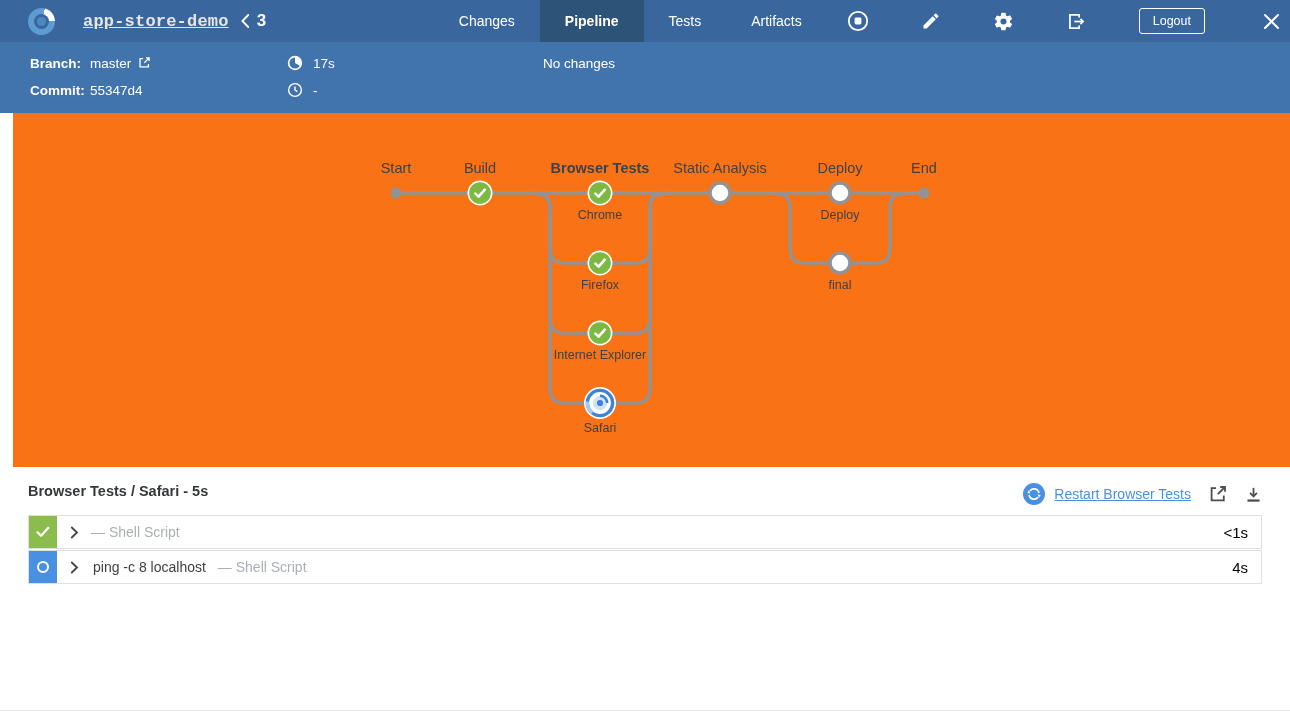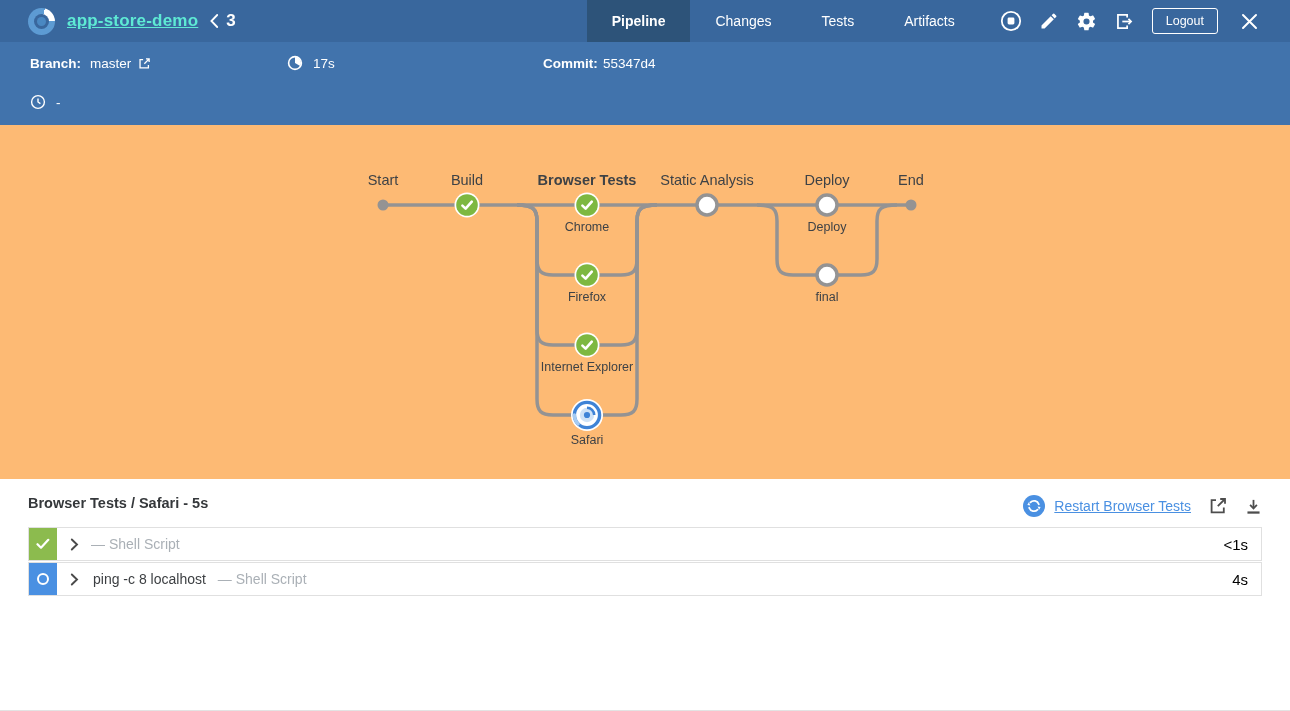--- a/index.html
+++ b/index.html
@@ -7,43 +7,43 @@
   body { font-family:"Liberation Sans","DejaVu Sans",sans-serif; background:#fff; overflow:hidden; }
   .app { width:1290px; height:711px; display:flex; flex-direction:column; border-bottom:1px solid #e3e3e3; }
 
   
   .topbar { height:42px; background:#39679d; display:flex; align-items:center; color:#fff; flex:none; }
   .brand { display:flex; align-items:center; padding-left:28px; }
   .logo { position:relative; width:27px; height:27px; border-radius:50%; flex:none; cursor:pointer;
           background:conic-gradient(from 15deg, #ffffff 0 72deg, #5d9bd3 72deg 360deg); }
   .logo::before { content:''; position:absolute; inset:6px; border-radius:50%; background:#39679d; }
   .logo::after  { content:''; position:absolute; inset:9px; border-radius:50%; background:#4a88c2; }
-  .title { font-size:17px; font-weight:600; color:#5eead4; text-decoration:underline; margin-left:12px; cursor:pointer; letter-spacing:.2px; }
+  .title { font-size:17px; font-weight:600; color:#e5e5e5; text-decoration:underline; margin-left:28px; cursor:pointer; letter-spacing:.2px;font-family:Liberation Mono, monospace; }
   .chev-back { margin:0 7px 0 11px; display:flex; cursor:pointer; }
   .runnum { font-size:17px; font-weight:600; }
 
   .tabs { margin-left:auto; height:100%; display:flex; }
   .tab { display:flex; align-items:center; padding:0 25px; font-size:14px; color:#fff; cursor:pointer; }
   .tab.active { background:#2d5379; font-weight:700; }
 
-  .actions { display:flex; align-items:center; padding-right:22px; margin-left:12px; }
+  .actions { display:flex; align-items:center; margin-left:12px;gap:35px; }
   .icon-btn { width:38px; height:42px; display:flex; align-items:center; justify-content:center; cursor:pointer; }
   .logout-btn { border:1px solid #fff; border-radius:3px; background:transparent; color:#fff; font-size:12.5px;
                 padding:5px 13px; margin:0 12px 0 8px; cursor:pointer; font-family:inherit; }
 
   
   .subheader { background:#4173ac; color:#fff; padding:13px 30px 15px; display:grid;
-               grid-template-columns:257px 256px 1fr; row-gap:23px; font-size:13.5px; align-items:center; flex:none; }
+               grid-template-columns:257px 256px 1fr; row-gap:11px; font-size:13.5px; align-items:center; flex:none; }
   .kv { display:flex; align-items:center; }
   .kv .k { font-weight:700; width:60px; flex:none; }
-  .kv .v { display:flex; align-items:center; gap:7px; }
+  .kv .v { display:flex; align-items:flex-start; gap:7px; }
   .meta { display:flex; align-items:center; gap:10px; }
 
   
-  .graph-area { background:#fdba74; flex:none; }
+  .graph-area { background:#f97316; flex:none;margin-left:13px; }
   .edge { fill:none; stroke:#949393; stroke-width:3.5; }
   .stage-label { font-size:14.5px; fill:#3e4246; text-anchor:middle; }
   .stage-label.bold { font-weight:700; }
   .node-label { font-size:12.5px; fill:#3e4246; text-anchor:middle; }
   .check { fill:none; stroke:#fff; stroke-width:2.6; stroke-linecap:round; stroke-linejoin:round; }
   .pending { fill:#fff; stroke:#949393; stroke-width:3.5; }
   .dot { fill:#949393; }
   svg .node { cursor:pointer; }
 
   
@@ -75,22 +75,22 @@
       <a class="title">app-store-demo</a>
       <span class="chev-back">
         <svg width="10" height="16" viewBox="0 0 10 16">
             <path d="M8.2 2 2.4 8l5.8 6" fill="none" stroke="#fff" stroke-width="1.8" stroke-linecap="round"></path>
           </svg>
       </span>
       <span class="runnum">3</span>
     </div>
 
     <nav class="tabs">
+      <div class="tab">Changes</div>
       <div class="tab active">Pipeline</div>
-      <div class="tab">Changes</div>
       <div class="tab">Tests</div>
       <div class="tab">Artifacts</div>
     </nav>
 
     <div class="actions">
       <span class="icon-btn">
         <svg width="22" height="22" viewBox="0 0 22 22">
             <circle cx="11" cy="11" r="9.2" fill="none" stroke="#fff" stroke-width="1.8"></circle>
             <rect x="7.6" y="7.6" width="6.8" height="6.8" rx="1.4" fill="#fff"></rect>
           </svg>
@@ -132,20 +132,21 @@
           </svg>
       </span>
     </div>
     <div class="meta">
       <svg width="16" height="16" viewBox="0 0 16 16">
           <circle cx="8" cy="8" r="6.4" fill="none" stroke="#fff" stroke-width="1.6"></circle>
           <path d="M8 8 L8 2 A6 6 0 0 1 13.2 11 Z" fill="#fff"></path>
         </svg>
       <span>17s</span>
     </div>
+    <div>No changes</div>
 
     <div class="kv">
       <span class="k">Commit:</span>
       <span class="v">55347d4</span>
     </div>
     <div class="meta">
       <svg width="16" height="16" viewBox="0 0 16 16" fill="none" stroke="#fff" stroke-width="1.4">
           <circle cx="8" cy="8" r="6.4"></circle>
           <path d="M8 4.6V8l2.4 1.6"></path>
         </svg>

